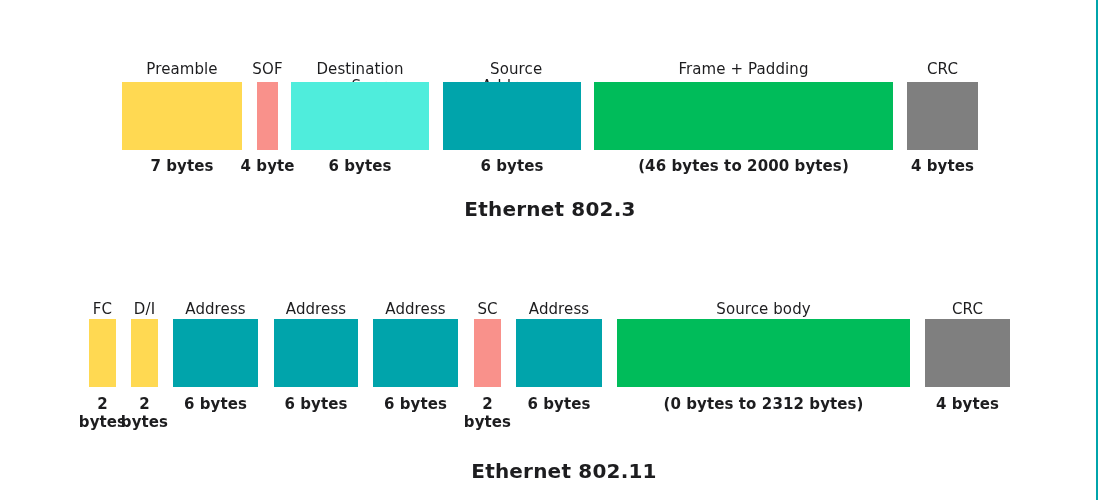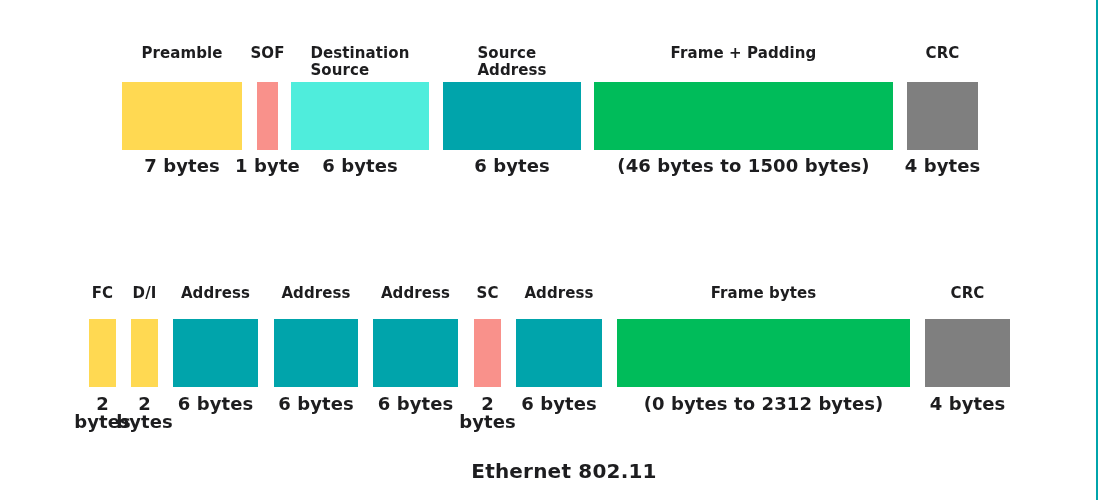--- a/index.html
+++ b/index.html
@@ -24,48 +24,48 @@
   .diagram-row {
     position: absolute;
     left: 0;
     width: 1100px;
   }
   .row-top { top: 45px; }
   .row-bottom { top: 285px; }
   .field { position: absolute; top: 0; }
   .flabel {
     position: absolute;
-    top: 0;
+    top: 16px;
     left: 50%;
     transform: translateX(-50%);
     width: max-content;
-    text-align: left;
+    text-align: right;
     white-space: pre-line;
     font-size: 15px;
-    font-weight: 700;
+    font-weight: 400;
     line-height: 17px;
     color: #1d1d1f;
     letter-spacing: 0.1px;
   }
   .fblock {
     position: absolute;
     left: 0;
     width: 100%;
     height: 68px;
   }
   .row-top .fblock { top: 37px; }
   .row-bottom .fblock { top: 34px; }
   .fbytes {
     position: absolute;
     left: 50%;
     transform: translateX(-50%);
     width: max-content;
     text-align: center;
     white-space: pre-line;
-    font-size: 18px;
+    font-size: 15px;
     font-weight: 700;
     line-height: 18px;
     color: #1d1d1f;
     letter-spacing: 0.1px;
   }
   .row-top .fbytes { top: 112px; }
   .row-bottom .fbytes { top: 110px; }
   .diagram-title {
     position: absolute;
     left: 0;
@@ -88,51 +88,52 @@
 
     <div class="field" style="left:122px; width:120px;">
       <div class="flabel">Preamble</div>
       <div class="fblock" style="background: rgb(255, 217, 82);"></div>
       <div class="fbytes">7 bytes</div>
     </div>
 
     <div class="field" style="left:257px; width:21px;">
       <div class="flabel">SOF</div>
       <div class="fblock" style="background: rgb(249, 145, 139);"></div>
-      <div class="fbytes">1 byte</div>
+      <div class="fbytes">4 byte</div>
     </div>
 
     <div class="field" style="left:291px; width:138px;">
       <div class="flabel">Destination
 Source</div>
       <div class="fblock" style="background: rgb(79, 237, 220);"></div>
       <div class="fbytes">6 bytes</div>
     </div>
 
     <div class="field" style="left:443px; width:138px;">
       <div class="flabel">Source
 Address</div>
       <div class="fblock" style="background: rgb(0, 164, 171);"></div>
       <div class="fbytes">6 bytes</div>
     </div>
 
     <div class="field" style="left:594px; width:299px;">
       <div class="flabel">Frame + Padding</div>
       <div class="fblock" style="background: rgb(0, 188, 90);"></div>
-      <div class="fbytes">(46 bytes to 1500 bytes)</div>
+      <div class="fbytes">(46 bytes to 2000 bytes)</div>
     </div>
 
     <div class="field" style="left:907px; width:71px;">
       <div class="flabel">CRC</div>
       <div class="fblock" style="background: rgb(127, 127, 127);"></div>
       <div class="fbytes">4 bytes</div>
     </div>
 
   </div>
 
+  <div class="diagram-title title-top">Ethernet 802.3</div>
 
   <div class="diagram-row row-bottom">
 
     <div class="field" style="left:89px; width:27px;">
       <div class="flabel">FC</div>
       <div class="fblock" style="background: rgb(255, 217, 82);"></div>
       <div class="fbytes">2
 bytes</div>
     </div>
 
@@ -168,21 +169,21 @@
 bytes</div>
     </div>
 
     <div class="field" style="left:516px; width:86px;">
       <div class="flabel">Address</div>
       <div class="fblock" style="background: rgb(0, 164, 171);"></div>
       <div class="fbytes">6 bytes</div>
     </div>
 
     <div class="field" style="left:617px; width:293px;">
-      <div class="flabel">Frame bytes</div>
+      <div class="flabel">Source body</div>
       <div class="fblock" style="background: rgb(0, 188, 90);"></div>
       <div class="fbytes">(0 bytes to 2312 bytes)</div>
     </div>
 
     <div class="field" style="left:925px; width:85px;">
       <div class="flabel">CRC</div>
       <div class="fblock" style="background: rgb(127, 127, 127);"></div>
       <div class="fbytes">4 bytes</div>
     </div>
 

